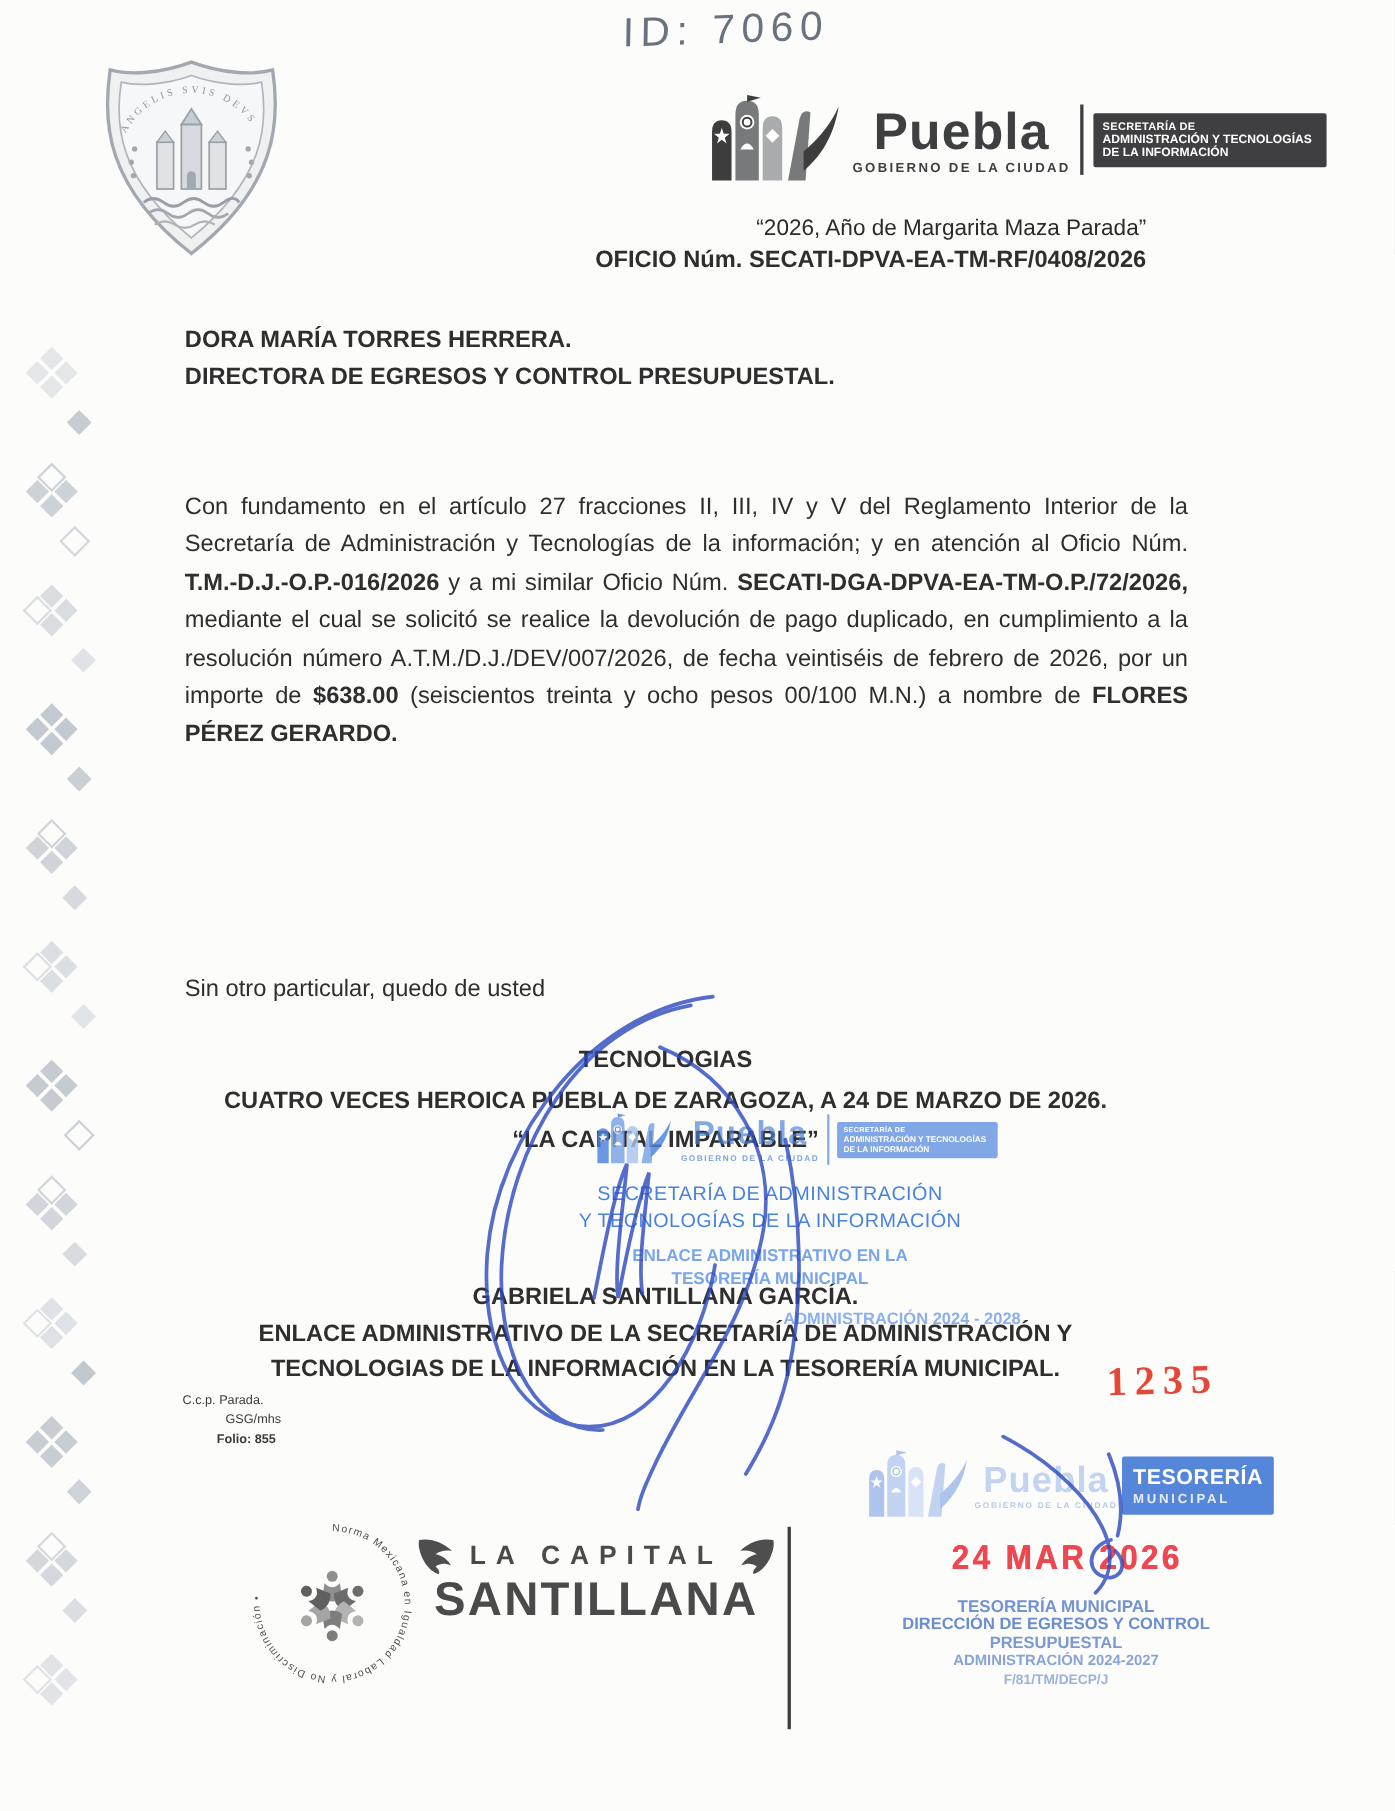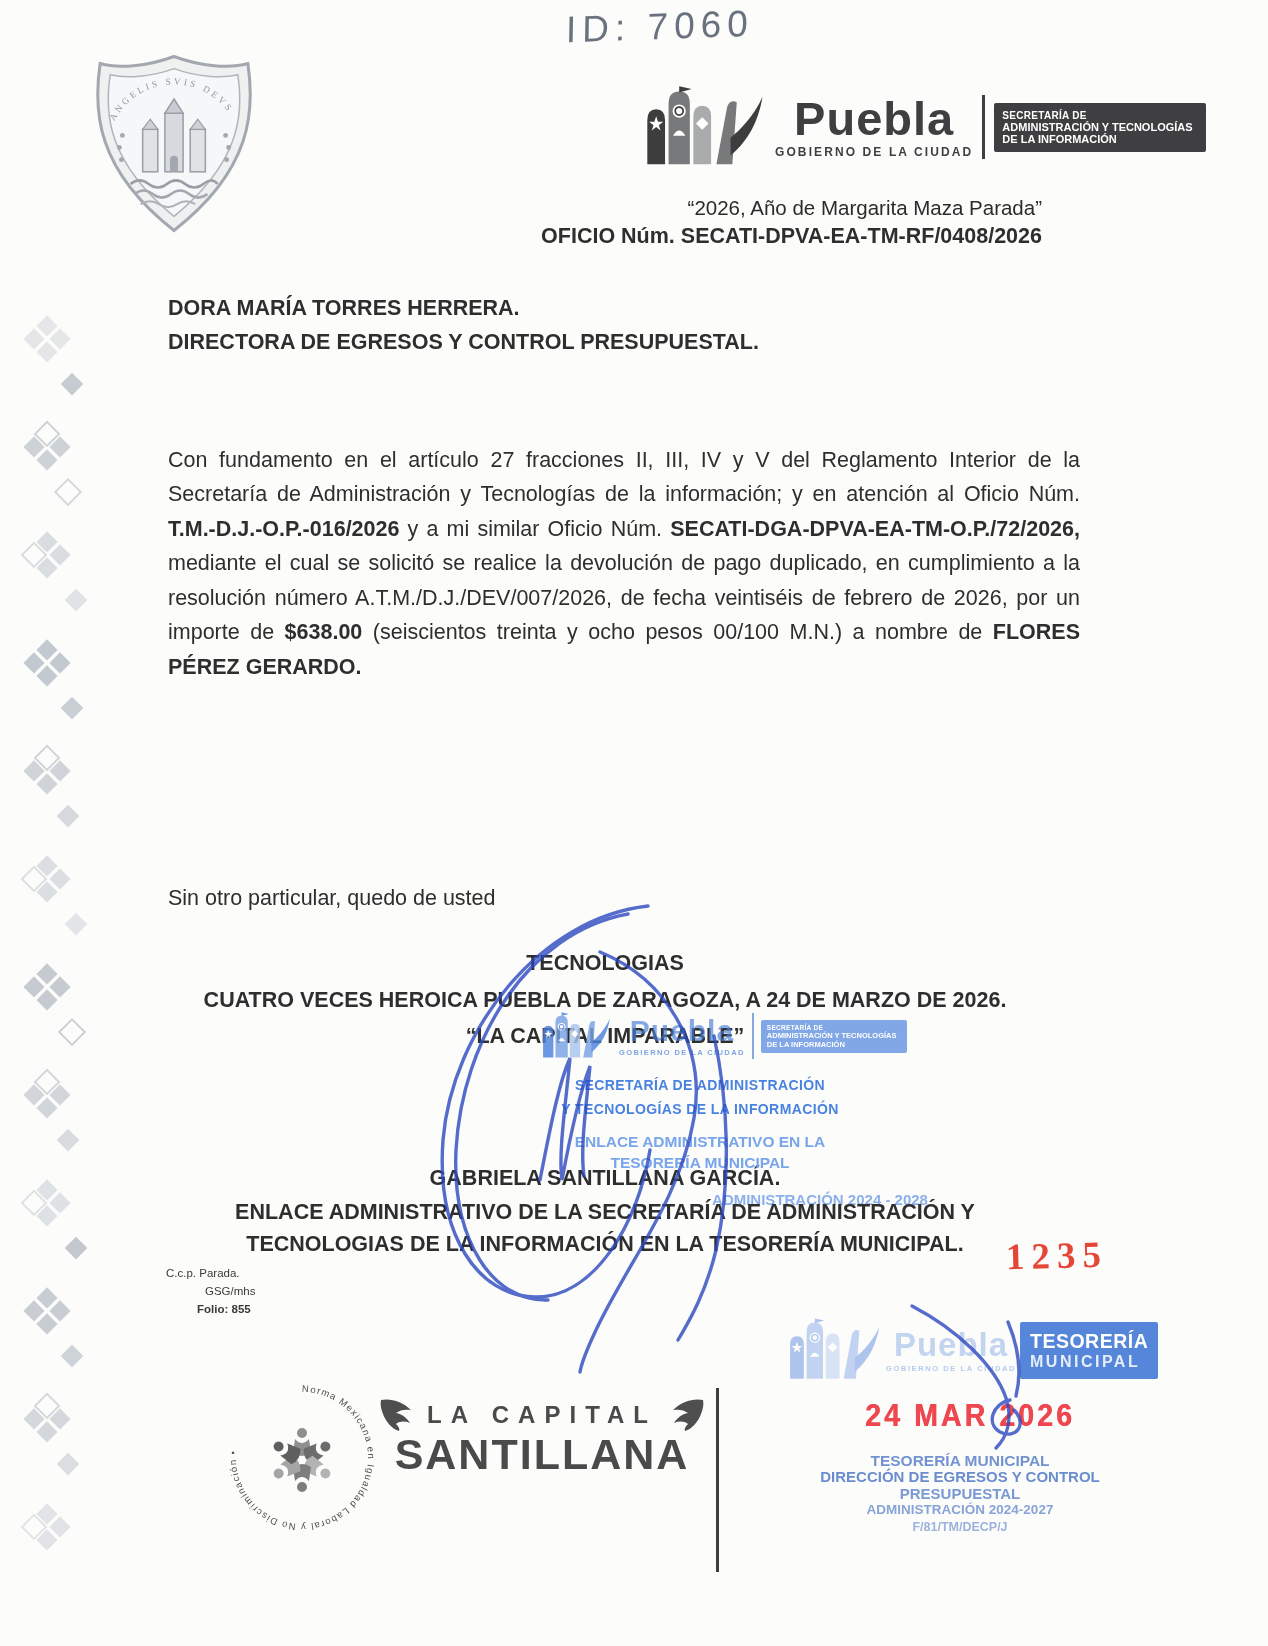--- a/index.html
+++ b/index.html
@@ -38,22 +38,22 @@
   #att{left:140px;top:951px;width:930px;text-align:center;font-weight:800;font-size:21.5px;z-index:3;}
   #att .l2{margin-top:12px;} #att .l3{margin-top:11px;}
   #secati-stamp-row{left:540px;top:1002px;width:376px;height:68px;display:flex;align-items:center;gap:7px;opacity:.82;z-index:4;}
   #secati-stamp-row .mark-box{width:72px;height:54px;}
   #secati-stamp-row .wordmark{font-size:30px;color:rgba(72,126,216,.8);}
   #secati-stamp-row .tagline{font-size:7.5px;color:rgba(72,126,216,.85);letter-spacing:1.4px;margin-top:2px;}
   #secati-stamp-row .vdiv{height:46px;width:2px;background:rgba(72,126,216,.8);}
   #secati-stamp-row .badge{width:134px;background:rgba(77,130,221,.85);padding:4px 6px;}
   #secati-stamp-row .badge .l1{font-size:6.5px;}
   #secati-stamp-row .badge .l2,#secati-stamp-row .badge .l3{font-size:7.5px;}
-  #secati-dept{left:420px;top:1074px;width:560px;text-align:center;color:#3f7ce0;font-weight:700;
-               font-size:14px;line-height:23.5px;letter-spacing:.4px;z-index:4;opacity:.95;}
+  #secati-dept{left:420px;top:1074px;width:560px;text-align:center;color:#3f7ce0;font-weight:400;
+               font-size:18px;line-height:23.5px;letter-spacing:.4px;z-index:4;opacity:.95;}
   #secati-unit{left:420px;top:1131px;width:560px;text-align:center;color:#79a5ea;font-weight:700;
                font-size:15.5px;line-height:21px;z-index:4;}
   #secati-admin{left:620px;top:1191px;width:400px;text-align:center;color:#8cb0ec;font-weight:700;
                 font-size:15px;z-index:2;}
 
   #signer{left:140px;top:1167px;width:930px;text-align:center;font-weight:800;font-size:21.5px;z-index:3;line-height:23px;}
   #signer .t1{margin-top:11px;} #signer .t2{margin-top:9px;}
 
   #footnotes{left:166px;top:1264px;font-size:11.5px;color:#3a3a3a;line-height:18px;}
   #footnotes .fn2{margin-left:39px;} #footnotes .fn3{margin-left:31px;font-weight:bold;}
@@ -62,21 +62,21 @@
              color:#e23423;letter-spacing:7px;transform:rotate(-1.5deg);opacity:.9;}
 
   
   #tes-stamp-row{left:786px;top:1302px;width:368px;height:96px;display:flex;align-items:center;gap:4px;z-index:2;}
   #tes-stamp-row .mark-box{width:96px;height:80px;opacity:.55;}
   #tes-stamp-row .wordcol{opacity:.55;}
   #tes-stamp-row .wordmark{font-size:33px;color:rgba(90,140,220,.65);}
   #tes-stamp-row .tagline{font-size:7.5px;color:rgba(90,140,220,.8);letter-spacing:1.6px;}
   .tes-badge{width:152px;background:rgba(70,124,214,.92);color:#fff;padding:8px 10px;border-radius:2px;}
   .tes-badge .b1{font-size:19.5px;font-weight:800;letter-spacing:.5px;white-space:nowrap;}
-  .tes-badge .b2{font-size:16px;font-weight:700;letter-spacing:2.5px;color:rgba(255,255,255,.85);}
+  .tes-badge .b2{font-size:12px;font-weight:700;letter-spacing:2.5px;color:rgba(255,255,255,.85);}
 
   #date-red{left:858px;top:1400px;width:224px;text-align:center;font-size:28px;font-weight:700;color:#ee4750;
             letter-spacing:3px;transform:scale(1.02,1.12);text-shadow:.5px 0 0 #ee4750;z-index:2;}
 
   #tes-dept{left:758px;top:1453px;width:404px;text-align:center;color:#5b81ca;font-weight:700;z-index:1;}
   #tes-dept .d1{font-size:15.5px;opacity:.85;}
   #tes-dept .d2{font-size:15px;opacity:.9;}
   #tes-dept .d3{font-size:15px;opacity:.8;}
   #tes-dept .d4{font-size:13.5px;opacity:.72;}
   #tes-dept .d5{font-size:12.5px;opacity:.6;}

